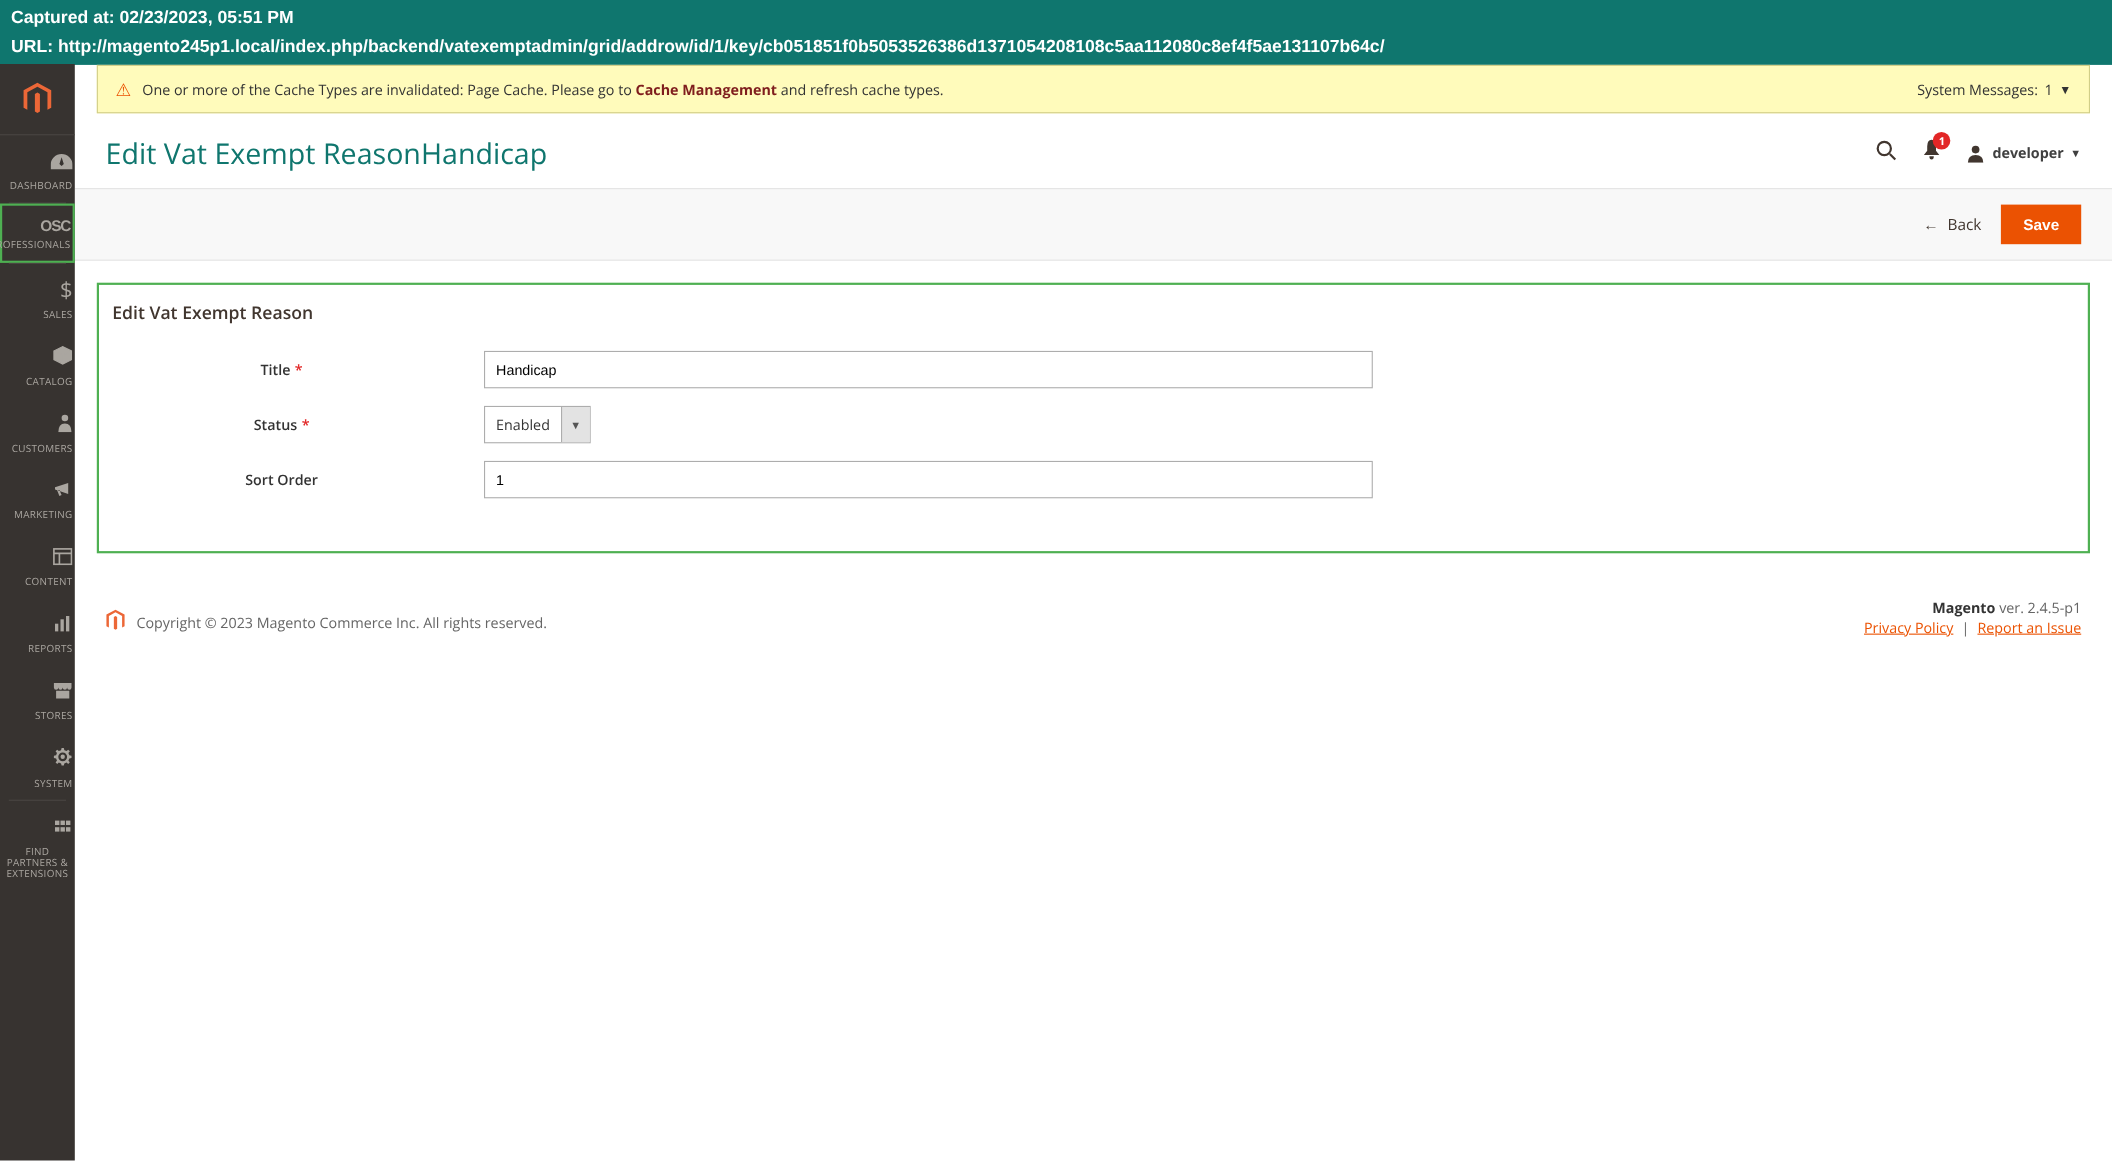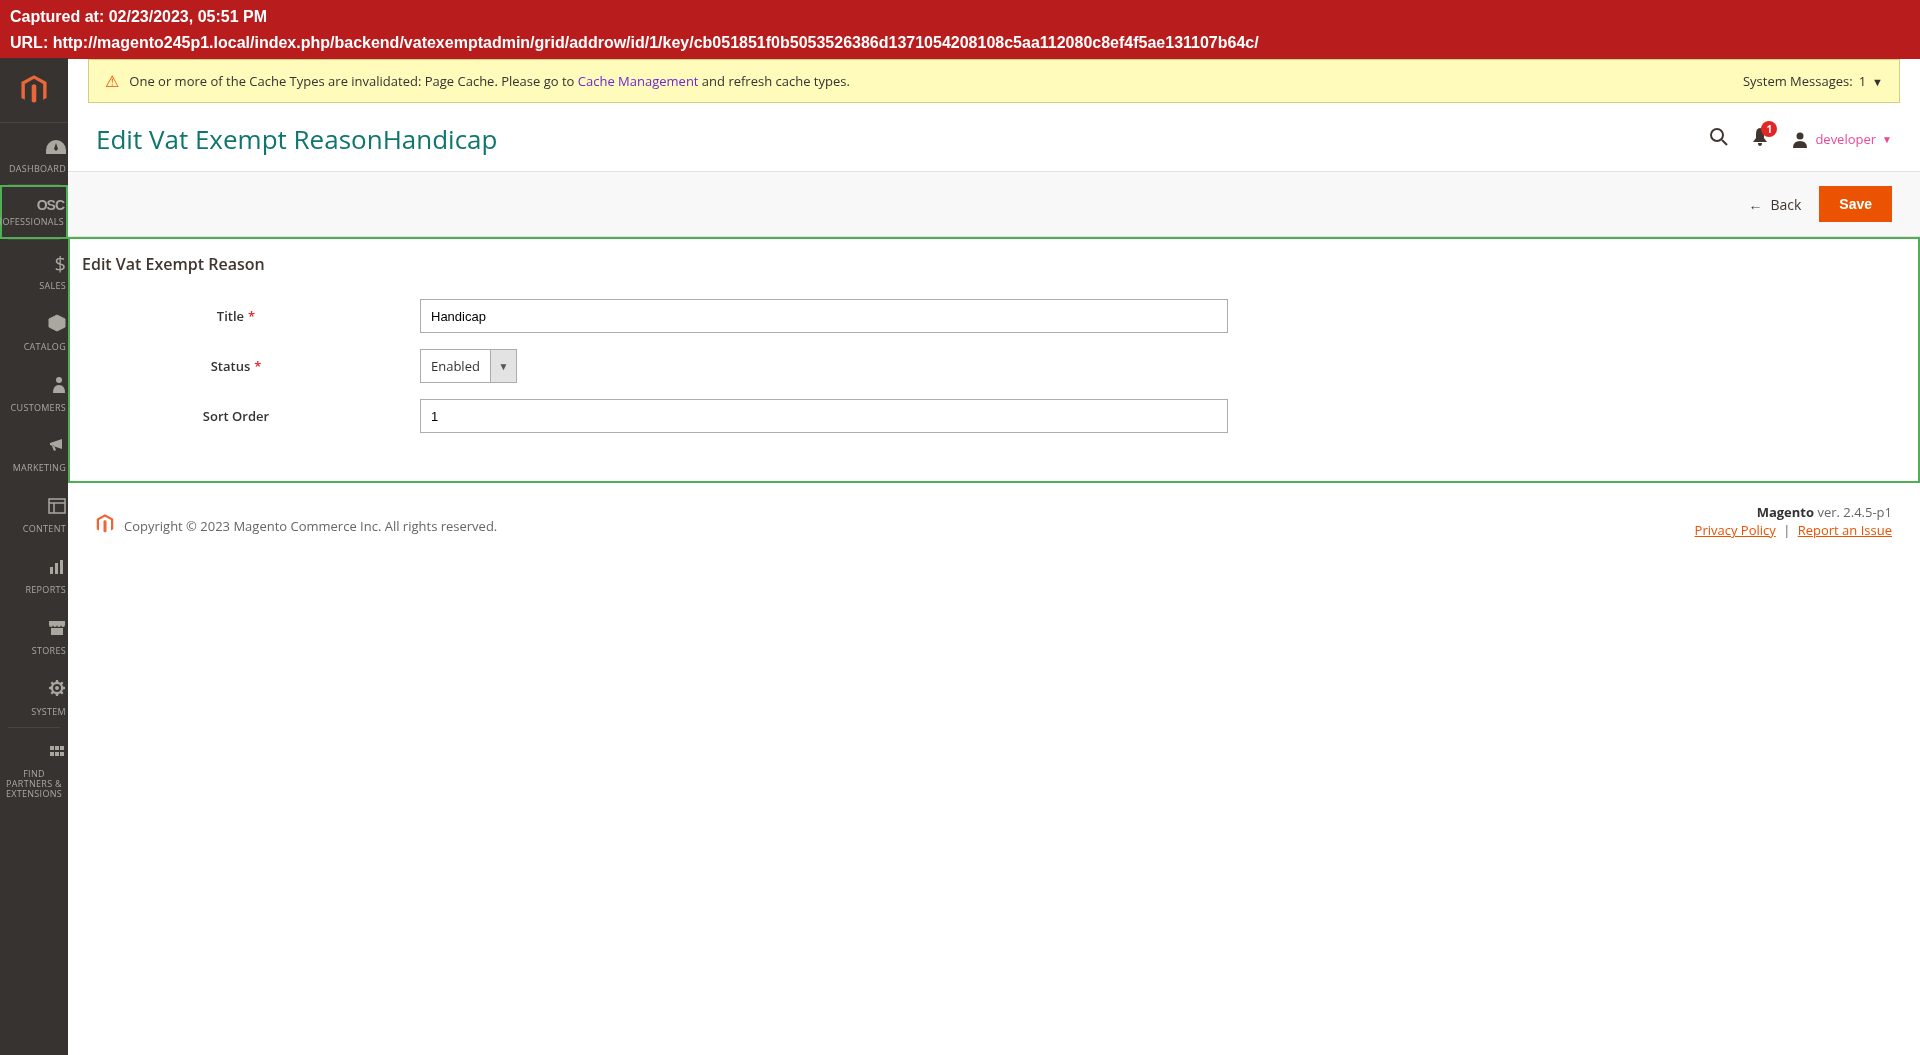--- a/index.html
+++ b/index.html
@@ -1,61 +1,61 @@
 <!DOCTYPE html>
 <html><head>
 <meta charset="utf-8">
 <style>
 * { margin: 0; padding: 0; box-sizing: border-box; }
 body { font-family: 'Open Sans', Arial, sans-serif; font-size: 13px; color: #333; background: #fff; }
 
 
-.topbar { background: #b91c1c; color: #fff; padding: 4px 10px; font-family: Arial, sans-serif; font-weight: bold; font-size: 16px; }
+.topbar { background: #0f766e; color: #fff; padding: 4px 10px; font-family: Arial, sans-serif; font-weight: bold; font-size: 16px; }
 .topbar div { line-height: 1.6; }
 
 
 .sidebar { position: fixed; top: 58px; left: 0; width: 68px; height: calc(100vh - 58px); background: #373330; z-index: 100; }
 .sidebar-logo { display: flex; align-items: center; justify-content: center; height: 65px; border-bottom: 1px solid #4a4542; }
 .sidebar-logo svg { width: 32px; height: 32px; }
 .sidebar-item { display: flex; flex-direction: column; align-items: flex-end; justify-content: center; padding: 10px 2px; cursor: pointer; border-bottom: 0; color: #aaa6a0; text-align: center; }
 .sidebar-item.active { border: 2px solid #4eb052; }
 .sidebar-item-icon { font-size: 20px; margin-bottom: 4px; }
 .sidebar-item-label { font-size: 9px; text-transform: uppercase; letter-spacing: 0.3px; line-height: 1.1; }
 .sidebar-sep { border-top: 1px solid #4a4542; margin: 0 8px; }
 
 
 .main { margin-left: 68px; padding-top: 58px; }
 .mainwrap { margin-top: -58px; }
 
 
 .sysmsg { background: #fffbbb; border: 1px solid #d1ce87; padding: 10px 16px; display: flex; align-items: center; margin: 0 20px; position: relative; }
 .sysmsg-warn { color: #eb5202; margin-right: 10px; font-size: 16px; }
 .sysmsg-text { flex: 1; color: #333; }
-.sysmsg-text a { color: #6d28d9; text-decoration: none; }
+.sysmsg-text a { color: #7f1d1d; text-decoration: none; font-weight: bold; }
 .sysmsg-right { color: #333; font-size: 13px; display: flex; align-items: center; gap: 6px; }
 .sysmsg-caret { font-size: 11px; }
 
 
 .pageheader { padding: 18px 28px 14px; display: flex; align-items: center; }
 .pagetitle { font-size: 26px; font-weight: 400; color: #0f766e; flex: 1; }
 .hdr-actions { display: flex; align-items: center; gap: 22px; }
 .hdr-search { font-size: 20px; color: #41362f; cursor: pointer; }
 .hdr-bell { position: relative; cursor: pointer; }
 .hdr-bell-icon { font-size: 18px; color: #41362f; }
 .hdr-badge { position: absolute; top: -6px; right: -8px; background: #e22626; color: #fff; border-radius: 50%; width: 16px; height: 16px; font-size: 10px; display: flex; align-items: center; justify-content: center; font-weight: bold; }
-.hdr-user { display: flex; align-items: center; gap: 6px; cursor: pointer; color: #ec4899; }
+.hdr-user { display: flex; align-items: center; gap: 6px; cursor: pointer; color: #404040; font-weight: bold; }
 .hdr-user-caret { font-size: 10px; }
 
 
 .actionbar { background: #f8f8f8; border-top: 1px solid #e3e3e3; border-bottom: 1px solid #e3e3e3; padding: 14px 28px; display: flex; justify-content: flex-end; gap: 18px; align-items: center; }
 .btn-back { display: flex; align-items: center; gap: 8px; color: #41362f; cursor: pointer; font-size: 14px; }
 .btn-save { background: #eb5202; color: #fff; border: none; padding: 10px 20px; font-size: 14px; cursor: pointer; font-weight: 600; text-align: center; }
 
 
-.formwrap { }
+.formwrap { margin: 20px; }
 .formpanel { border: 2px solid #4eb052; padding: 0; background: #fff; }
 .formpanel-title { font-size: 16px; font-weight: 600; color: #41362f; padding: 14px 12px 16px; }
 .formrow { display: flex; align-items: center; padding: 8px 0; width: 100%; }
 .formlabel { width: 350px; text-align: center; padding-right: 18px; font-size: 13px; font-weight: 600; color: #333; }
 .formlabel .req { color: #e22626; margin-left: 4px; }
 .formfield { width: 808px; }
 .formfield input[type=text] { width: 100%; height: 34px; border: 1px solid #adadad; padding: 0 10px; font-size: 13px; }
 .formfield .select-wrap { display: inline-flex; border: 1px solid #adadad; height: 34px; background: #fff; }
 .formfield .select-val { padding: 0 10px; display: flex; align-items: center; min-width: 56px; }
 .formfield .select-btn { width: 26px; background: #e3e3e3; border-left: 1px solid #adadad; display: flex; align-items: center; justify-content: center; font-size: 10px; color: #555; }

